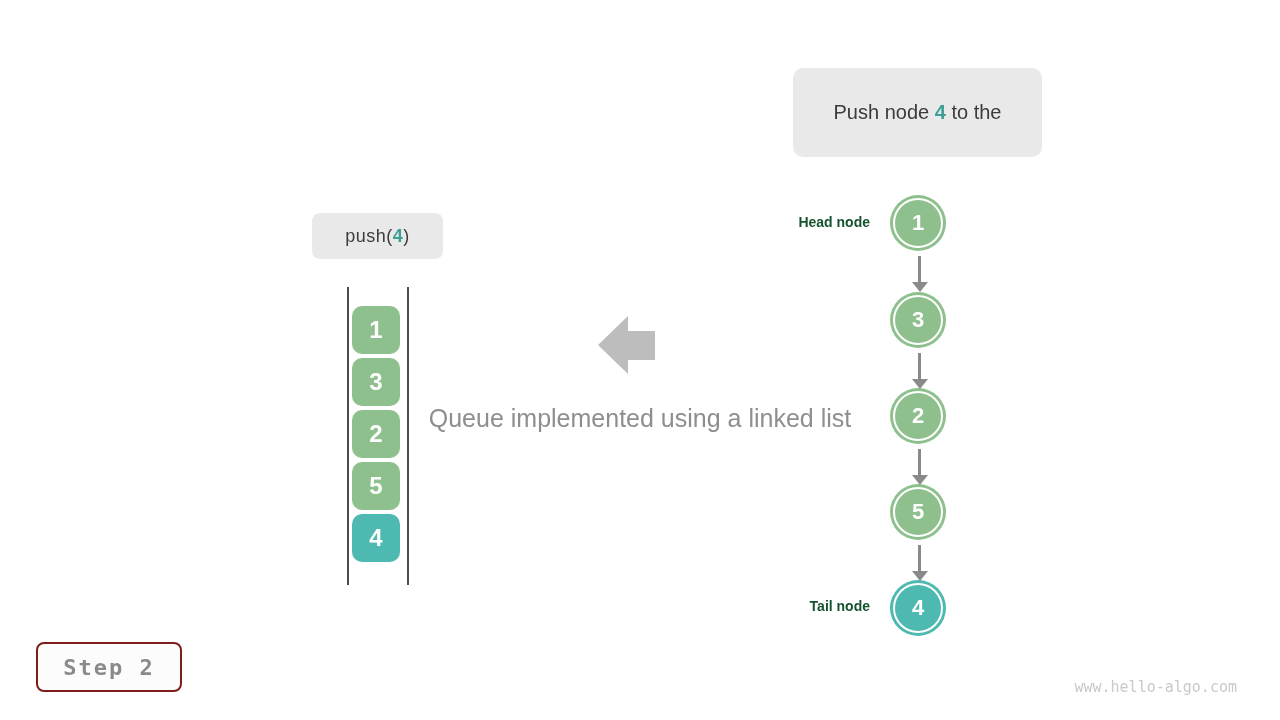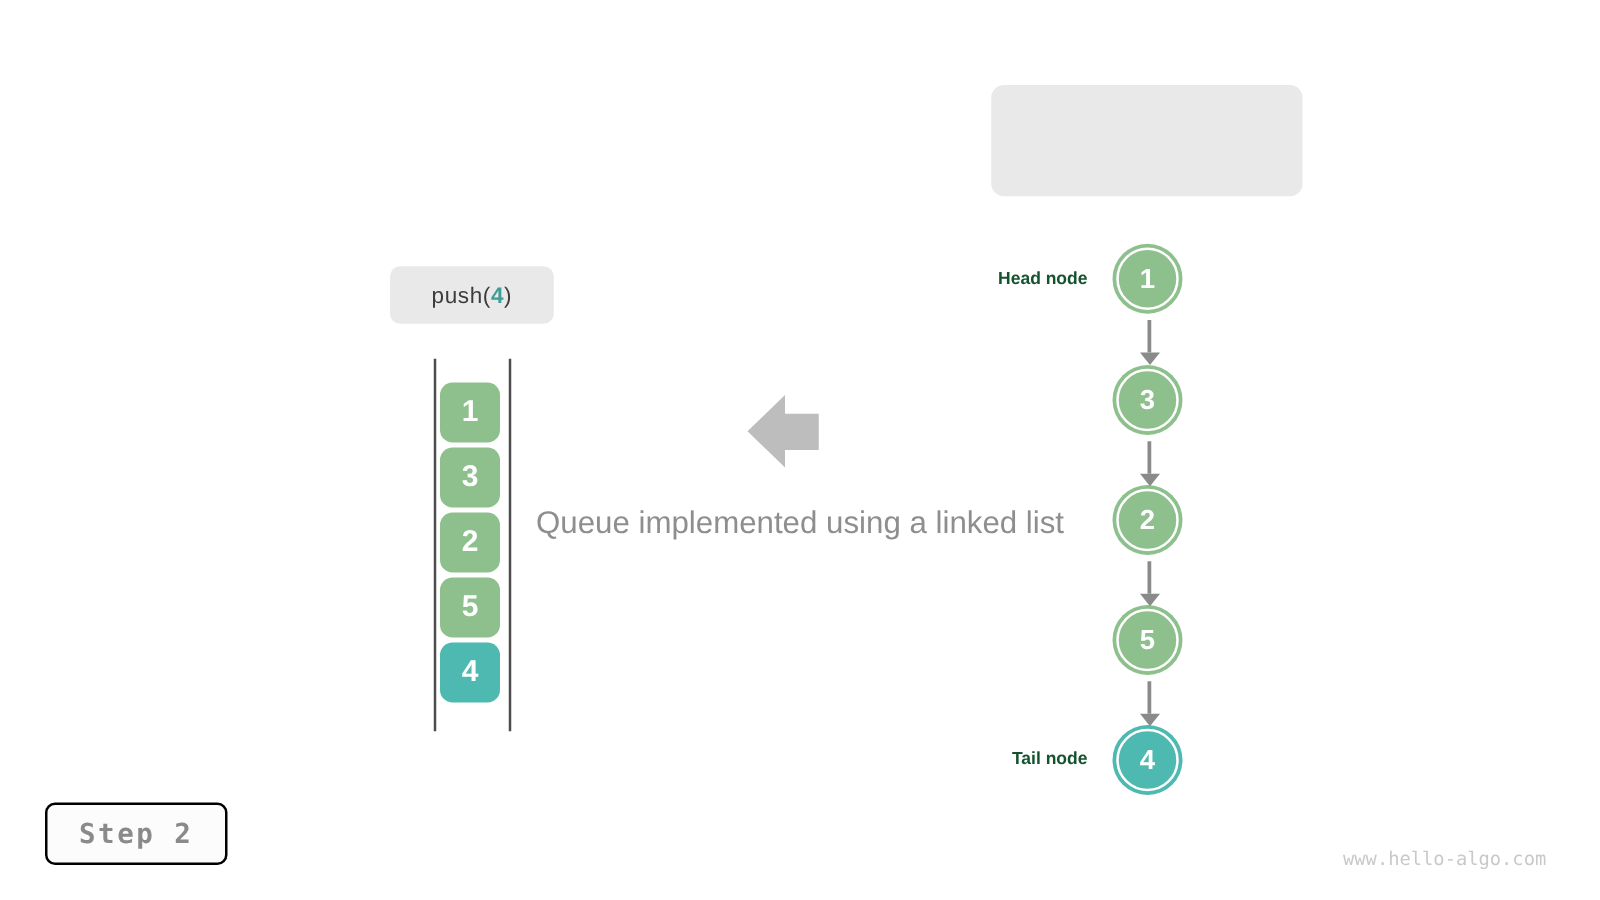--- a/index.html
+++ b/index.html
@@ -75,37 +75,38 @@
   .link .tip {
     position: absolute; left: 0; top: 26px; width: 0; height: 0;
     border-left: 8px solid transparent;
     border-right: 8px solid transparent;
     border-top: 10px solid #8a8a8a;
   }
 
   
   .step-box {
     left: 36px; top: 642px; width: 146px; height: 50px;
-    background: #fcfcfc; border: 2px solid #000000; border-radius: 8px;
+    background: #fcfcfc; border: 2px solid #7f1d1d; border-radius: 8px;
     display: flex; align-items: center; justify-content: center;
     font-family: "DejaVu Sans Mono", monospace;
     font-size: 22px; font-weight: bold; color: #8a8a8a; letter-spacing: 2px;
   }
 
   
   .watermark {
     right: 43px; top: 678px;
     font-family: "DejaVu Sans Mono", monospace;
     font-size: 15px; color: #c9c9c9; margin-left: 20px;
   }
 </style>
 </head>
 <body>
 
 <div class="abs callout">
+  <div><span>Push node </span><span class="accent">4</span><span> to the</span></div>
 </div>
 
 <div class="abs push-box">
   <span>push(</span>
     <span class="accent">4</span>
     <span>)</span>
 </div>
 
 <div class="abs stack-line" style="left:347px"></div>
 <div class="abs stack-line" style="left:407px"></div>

